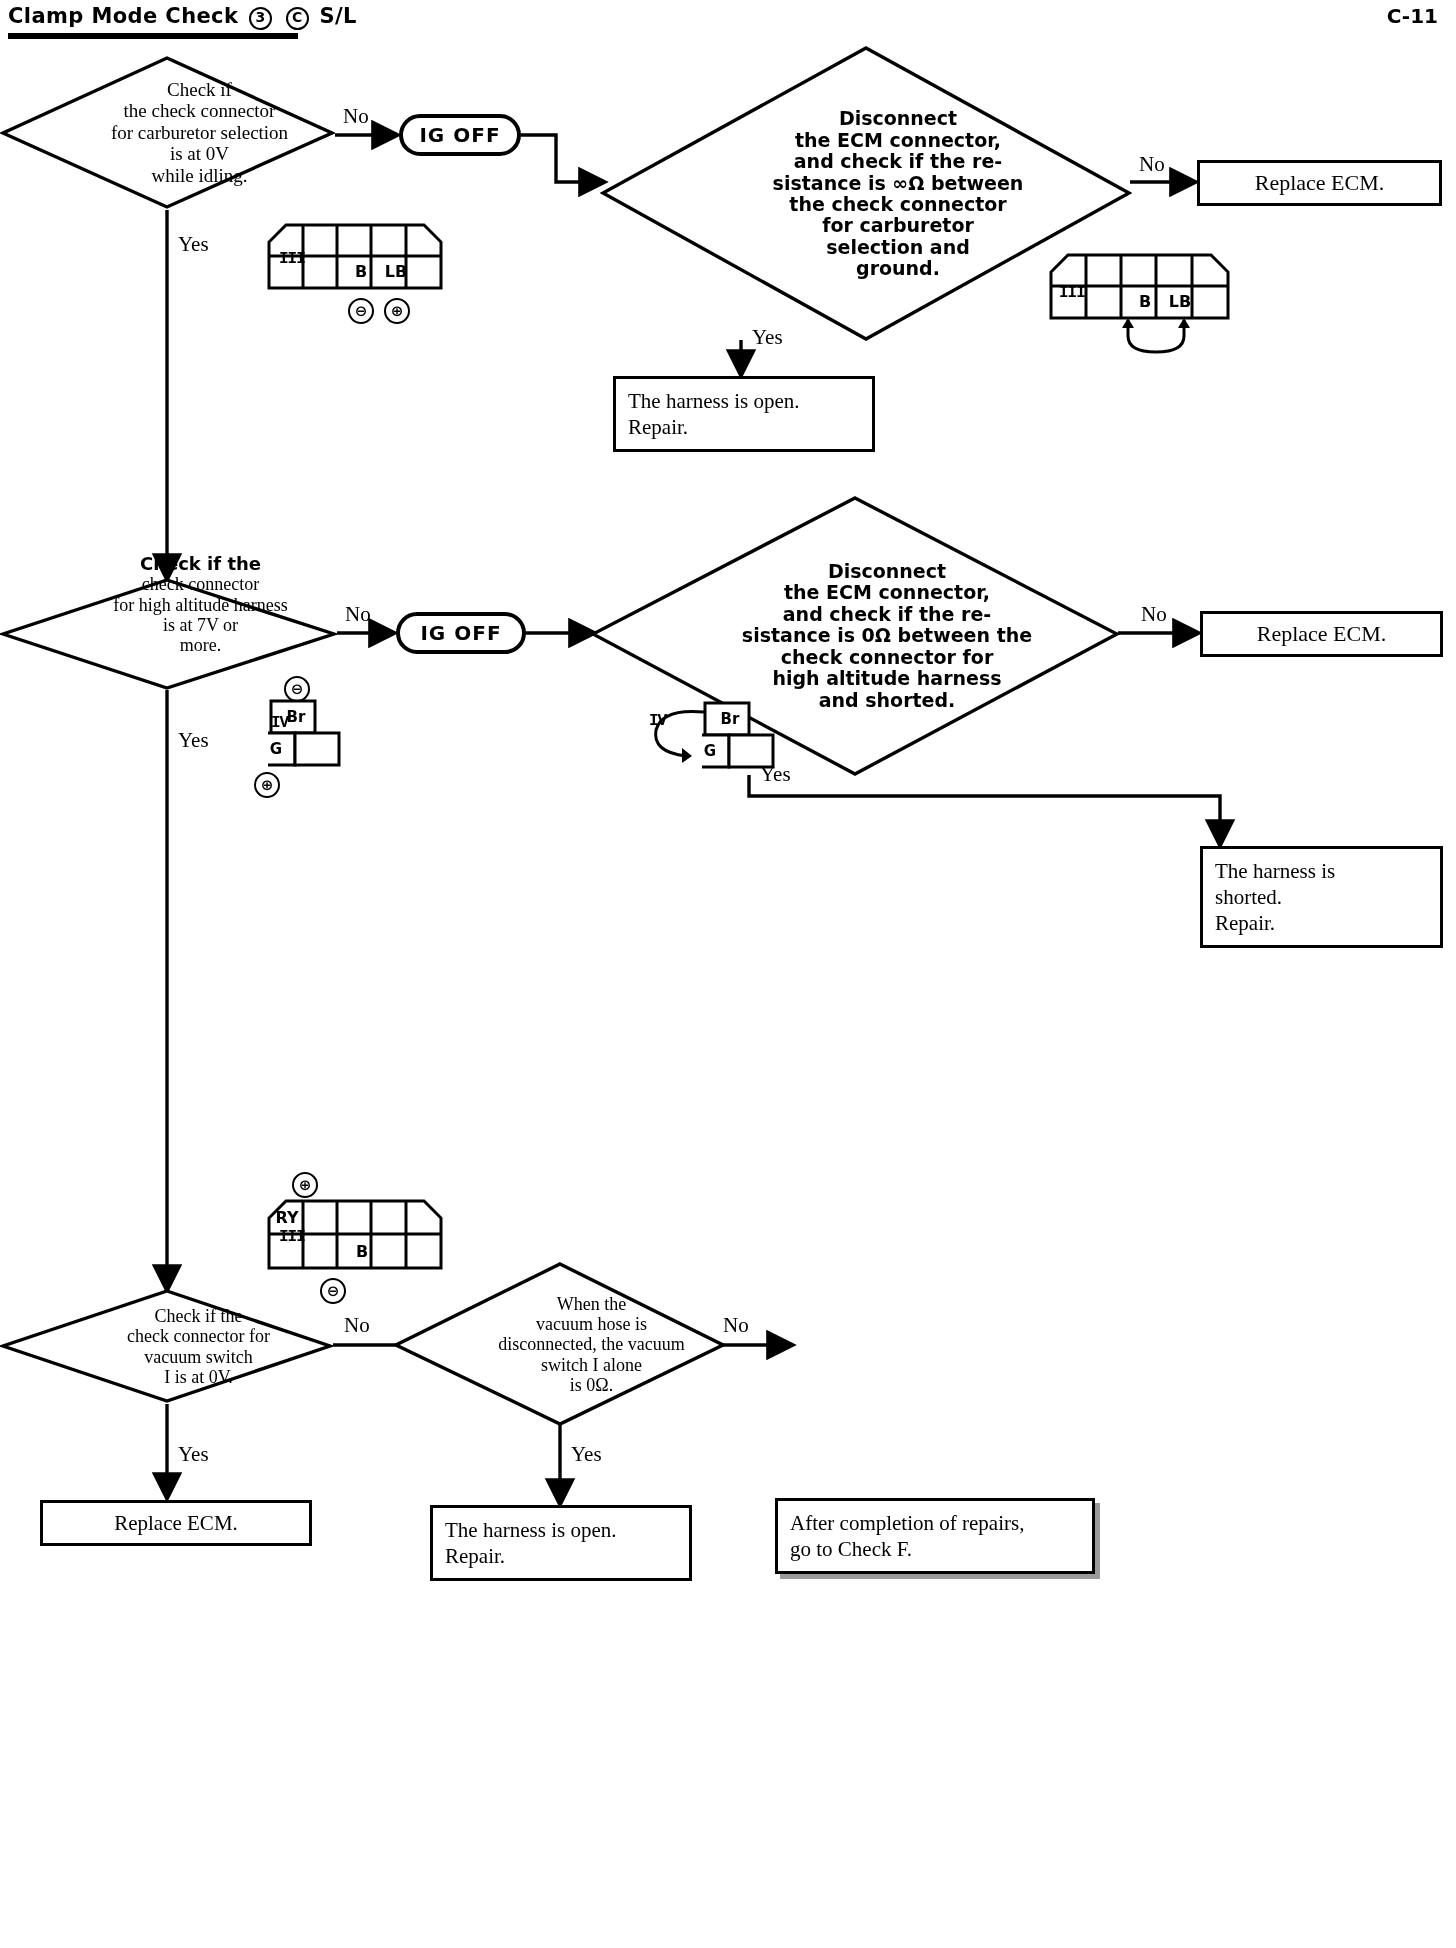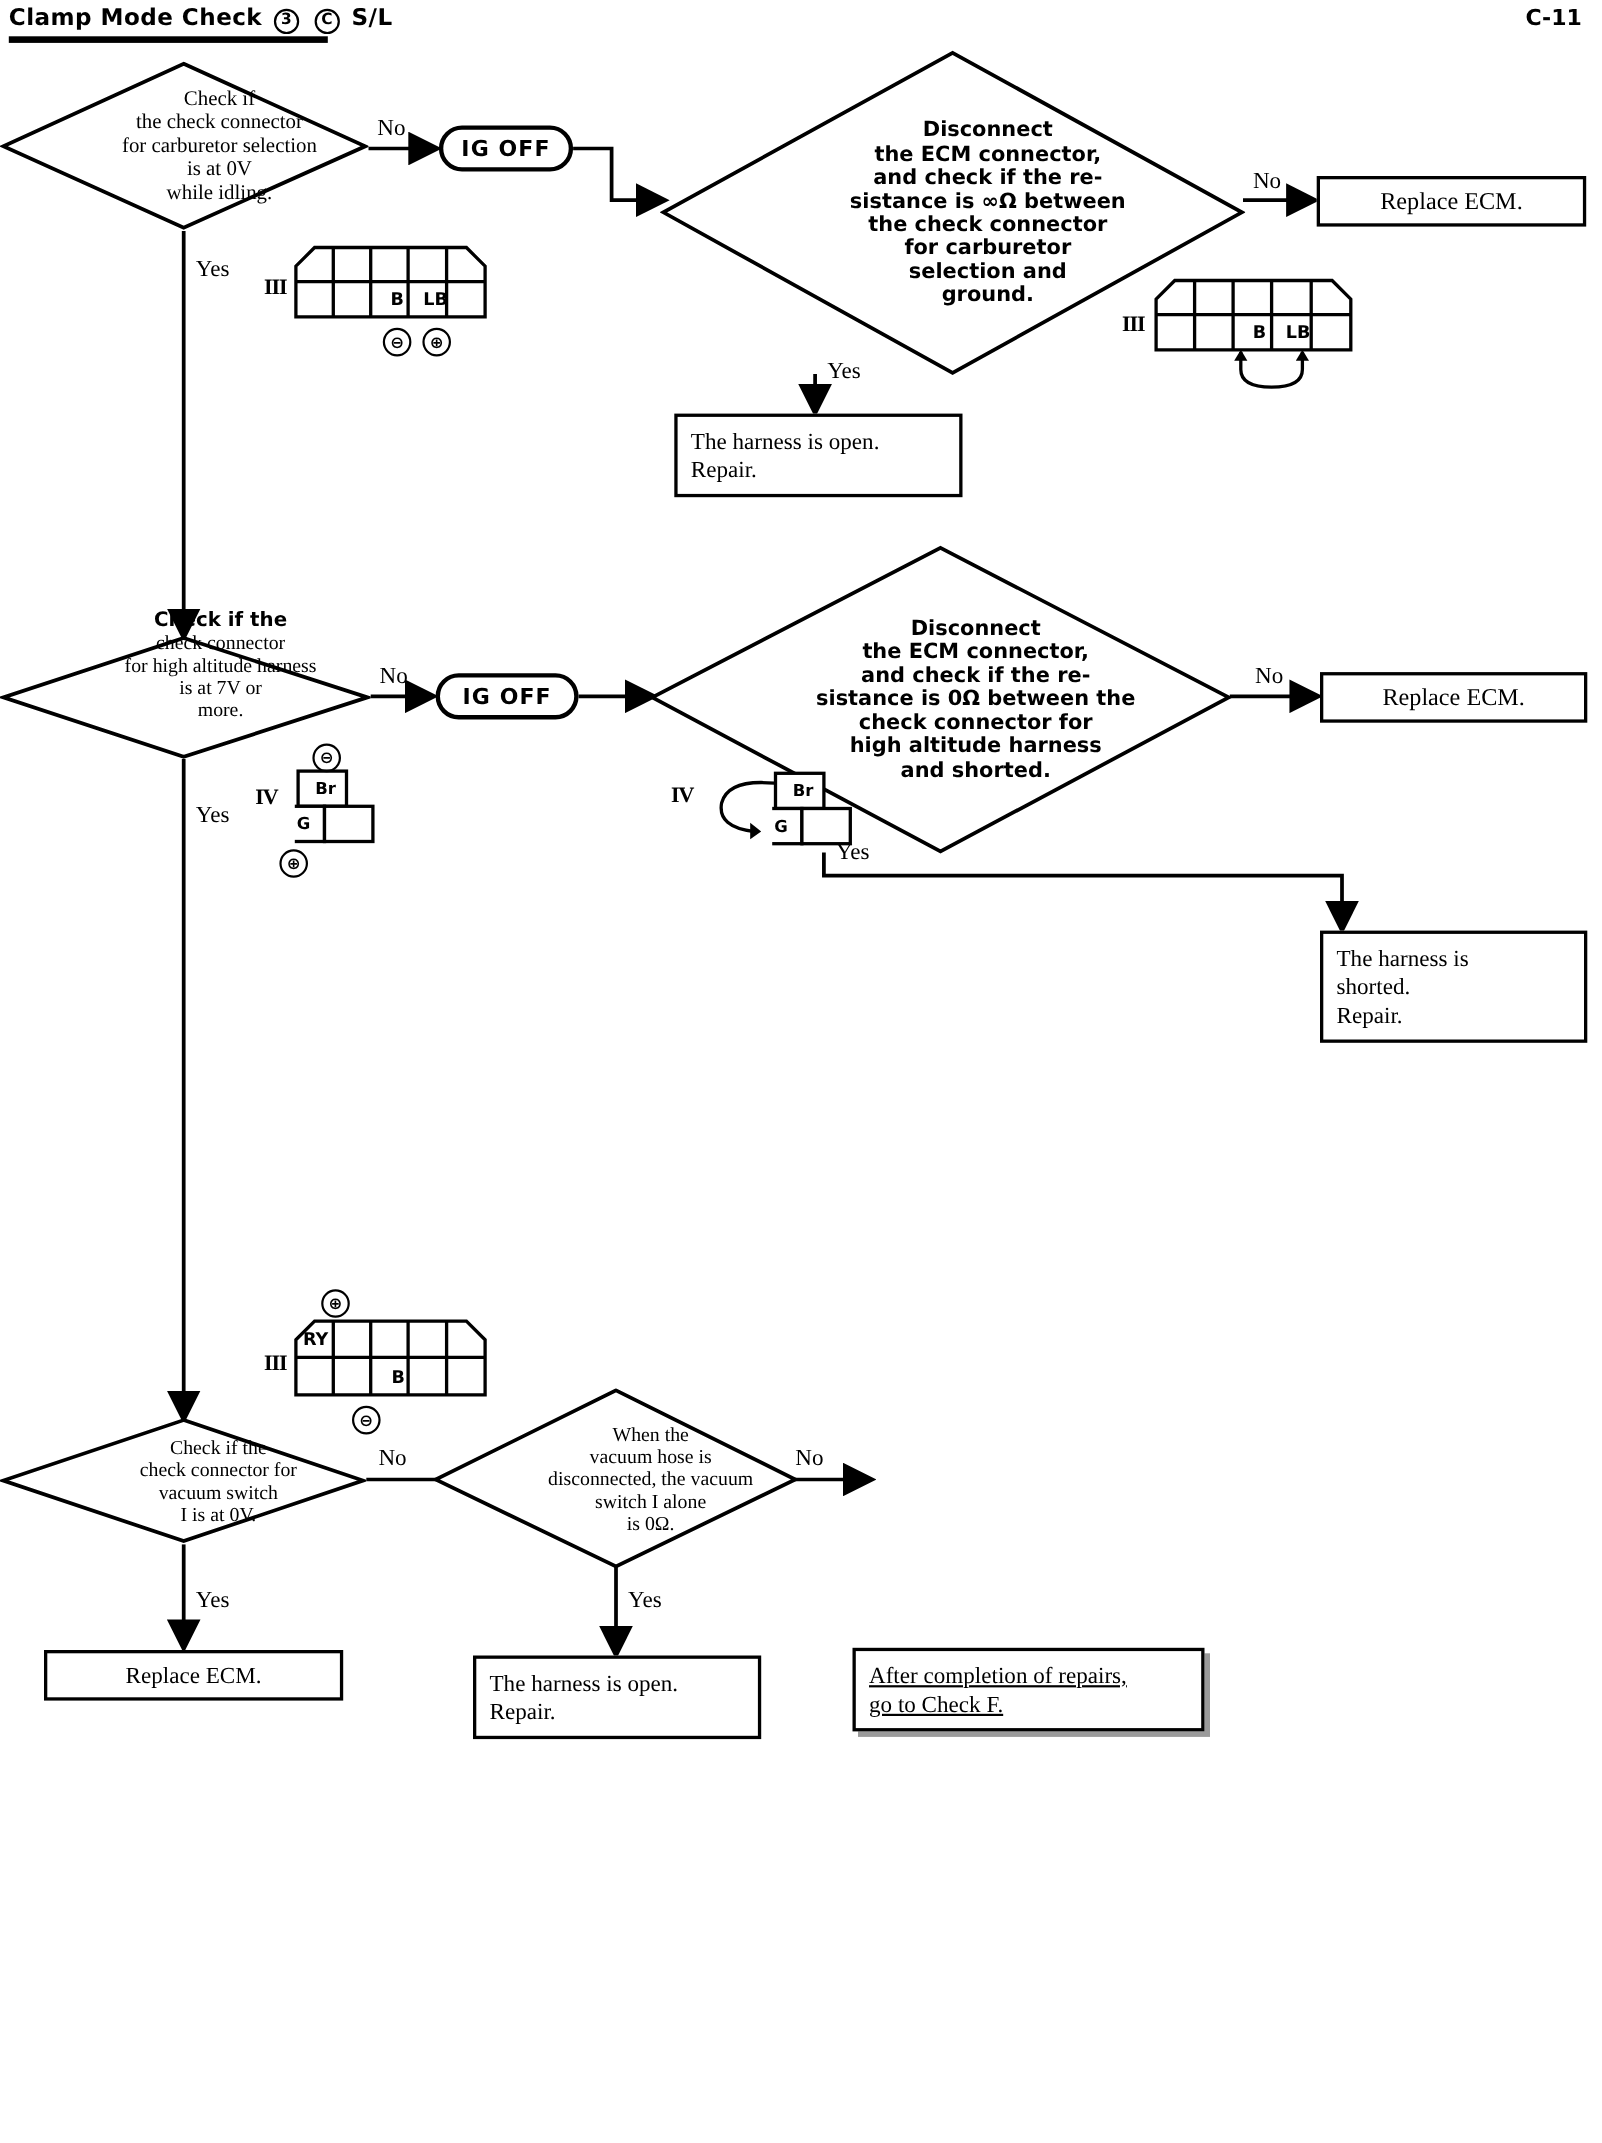--- a/index.html
+++ b/index.html
@@ -47,21 +47,21 @@
   }
   .dtext.bold{font-family:"DejaVu Sans", sans-serif;font-weight:bold;}
 
   
   .box{
     position:absolute;border:3px solid #000;background:#fff;
     font-family:"Liberation Serif", serif;
     display:flex;align-items:center;
     padding:4px 12px;box-sizing:border-box;line-height:1.25;
   }
-  .box.shadow{box-shadow:5px 5px 0 #9a9a9a;text-decoration:underline;}
+  .box.shadow{box-shadow:5px 5px 0 #9a9a9a;}
 
   
   .pill{
     position:absolute;border:4px solid #000;border-radius:26px;background:#fff;
     display:flex;align-items:center;justify-content:center;
     font-family:"DejaVu Sans", sans-serif;font-weight:bold;
     letter-spacing:1px;box-sizing:border-box;text-align:center;
   }
 
   
@@ -71,22 +71,22 @@
   }
 
   
   .conn{position:absolute;}
   .conn svg{display:block;}
   .conn .cell-lab{
     position:absolute;font-family:"DejaVu Sans", sans-serif;font-weight:bold;
     font-size:16px;text-align:center;line-height:1;
   }
   .roman{
-    position:absolute;font-family:Liberation Serif, serif;font-weight:bold;
-    font-size:20px;letter-spacing:-1px;
+    position:absolute;font-family:Liberation Mono, monospace;font-weight:bold;
+    font-size:16px;letter-spacing:-1px;margin-left:39px;
   }
   .polarity{
     position:absolute;width:22px;height:22px;border:2px solid #000;border-radius:50%;
     font-family:"DejaVu Sans", sans-serif;font-size:15px;font-weight:bold;
     display:flex;align-items:center;justify-content:center;line-height:1;
   }
 </style>
 </head>
 <body>
 

